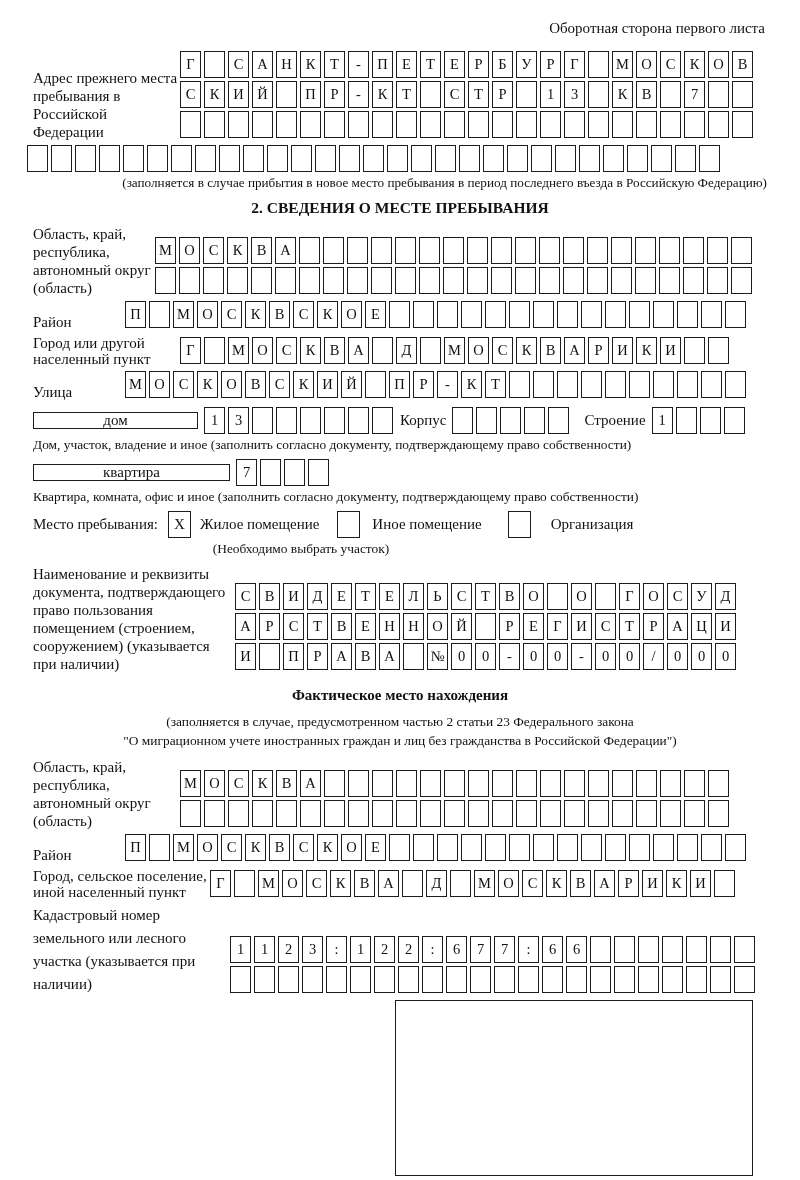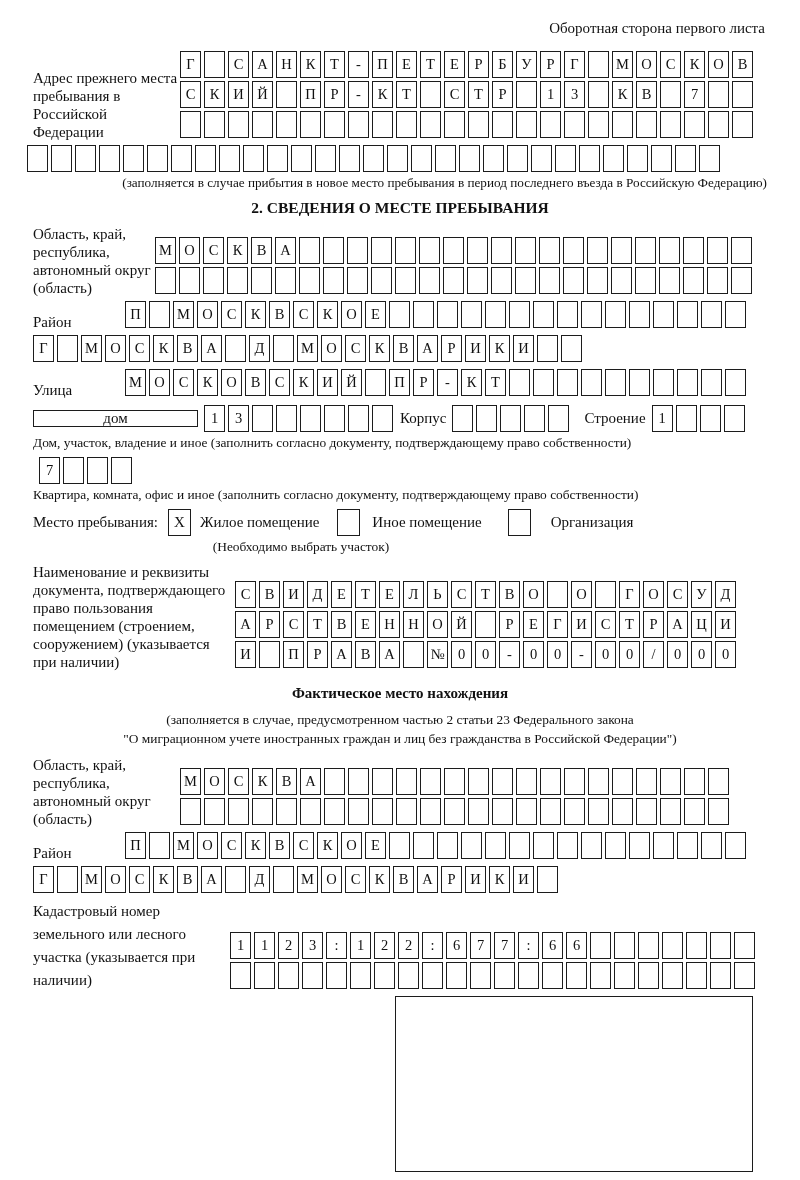--- a/index.html
+++ b/index.html
@@ -273,20 +273,21 @@
         <span class="cell"></span>
         <span class="cell"></span>
         <span class="cell"></span>
         <span class="cell"></span>
         <span class="cell"></span>
         <span class="cell"></span>
       </div>
   </div>
 
   <div class="field">
+    <div class="field-label w147" style="line-height:16px;">Город или другой населенный пункт</div>
     <div class="cells-row">
         <span class="cell">Г</span>
         <span class="cell"></span>
         <span class="cell">М</span>
         <span class="cell">О</span>
         <span class="cell">С</span>
         <span class="cell">К</span>
         <span class="cell">В</span>
         <span class="cell">А</span>
         <span class="cell"></span>
@@ -363,20 +364,21 @@
     <div class="cells-row" style="margin:0;">
         <span class="cell">1</span>
         <span class="cell"></span>
         <span class="cell"></span>
         <span class="cell"></span>
       </div>
   </div>
   <div class="caption-left">Дом, участок, владение и иное (заполнить согласно документу, подтверждающему право собственности)</div>
 
   <div class="inline-row">
+    <div class="named-rect" style="width:197px;">квартира</div>
     <div class="cells-row" style="margin:0 0 0 6px;">
         <span class="cell">7</span>
         <span class="cell"></span>
         <span class="cell"></span>
         <span class="cell"></span>
       </div>
   </div>
   <div class="caption-left">Квартира, комната, офис и иное (заполнить согласно документу, подтверждающему право собственности)</div>
 
   <div class="inline-row">
@@ -551,20 +553,21 @@
         <span class="cell"></span>
         <span class="cell"></span>
         <span class="cell"></span>
         <span class="cell"></span>
         <span class="cell"></span>
         <span class="cell"></span>
       </div>
   </div>
 
   <div class="field">
+    <div class="field-label w177" style="line-height:16px;">Город, сельское поселение, иной населенный пункт</div>
     <div class="cells-row">
         <span class="cell">Г</span>
         <span class="cell"></span>
         <span class="cell">М</span>
         <span class="cell">О</span>
         <span class="cell">С</span>
         <span class="cell">К</span>
         <span class="cell">В</span>
         <span class="cell">А</span>
         <span class="cell"></span>

